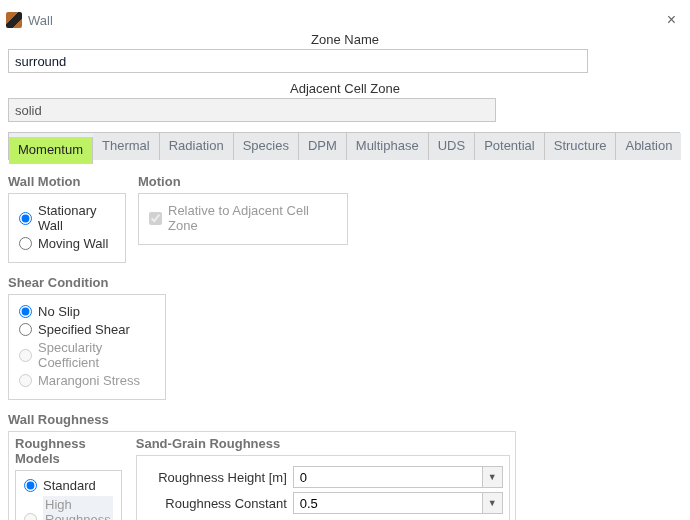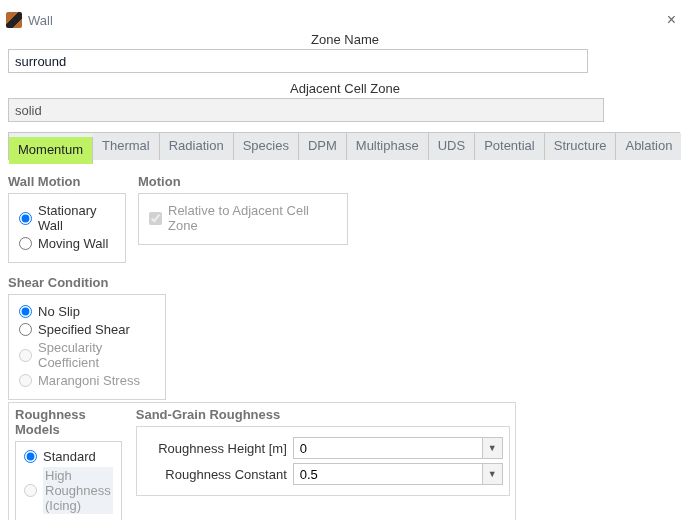--- a/index.html
+++ b/index.html
@@ -43,21 +43,21 @@
     border: 1px solid #c7c7c7;
     padding: 3px 6px;
     font-size: 13px;
     color: #0f172a;
     background: #fff;
     margin: 2px 0 4px 0;
     height: 24px;
   }
   .text-input.readonly {
     background: #f2f2f2;
-    width: 596px;
+    width: 488px;
     color: #555;
   }
   
   .tabstrip {
     display: flex;
     margin-top: 6px;
     border: 1px solid #c7c7c7;
     background: #eceff1;
     width: 672px;
     height: 28px;
@@ -228,20 +228,21 @@
         <label class="radio-row disabled">
           <input type="radio" name="shear" disabled="" style="">
           <span>Specularity Coefficient</span>
         </label>
         <label class="radio-row disabled">
           <input type="radio" name="shear" disabled="" style="">
           <span>Marangoni Stress</span>
         </label>
       </fieldset>
 
+    <div class="group-title" style="margin-top:12px;">Wall Roughness</div>
     <div class="roughness-wrap">
       <div class="rough-models">
         <div class="group-title">Roughness Models</div>
         <fieldset class="panel" id="rough-models-panel">
             <label class="radio-row">
               <input type="radio" name="rm" checked="" style="">
               <span>Standard</span>
             </label>
             <label class="radio-row disabled">
               <input type="radio" name="rm" disabled="" style="">

